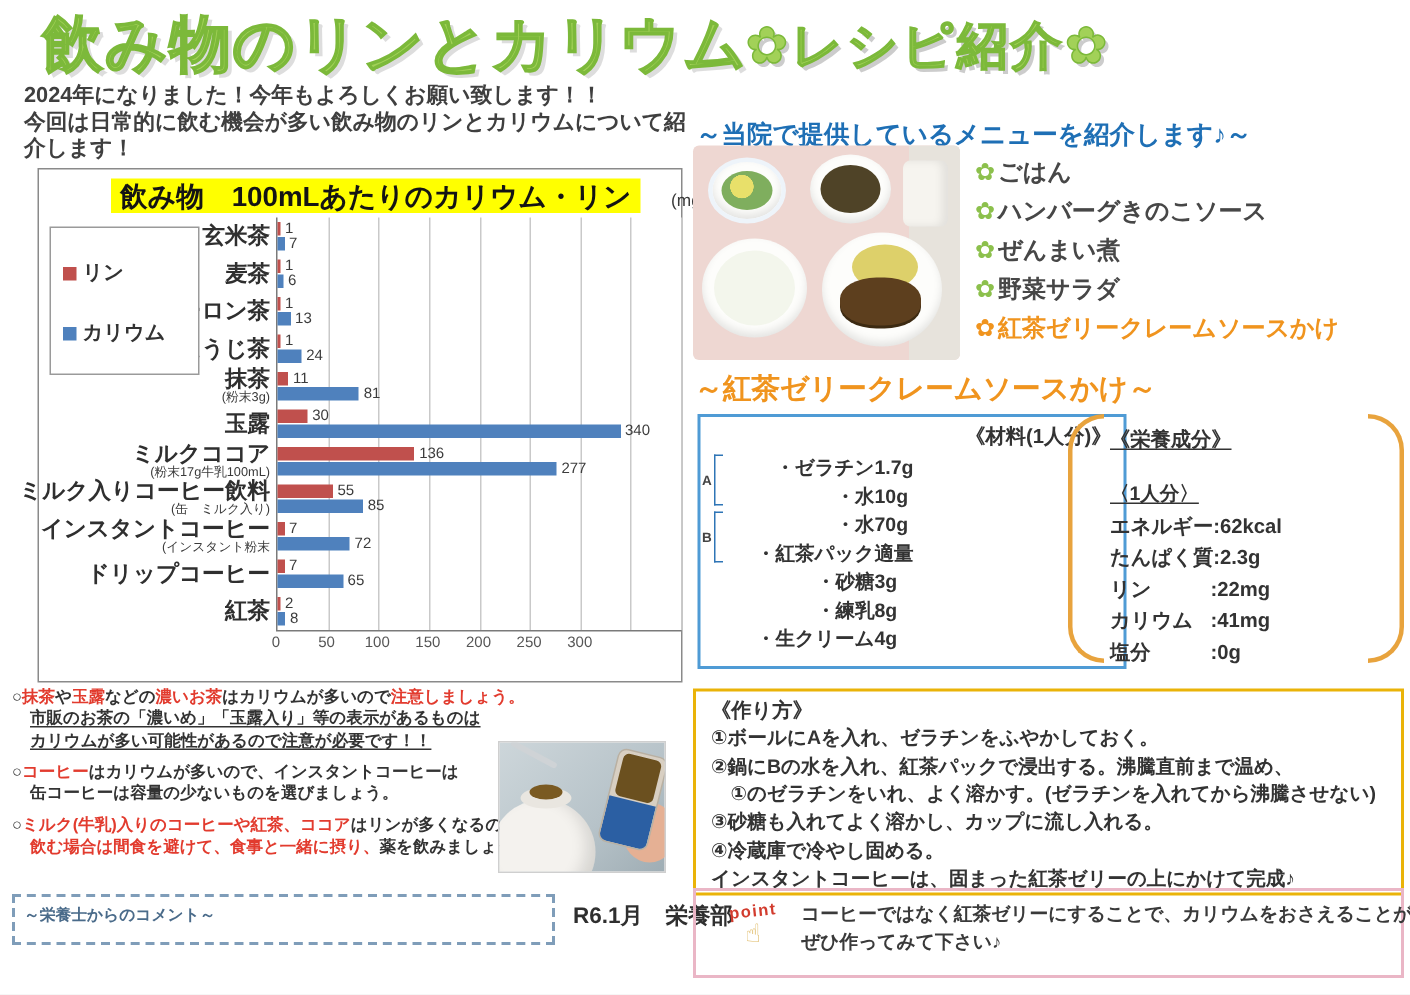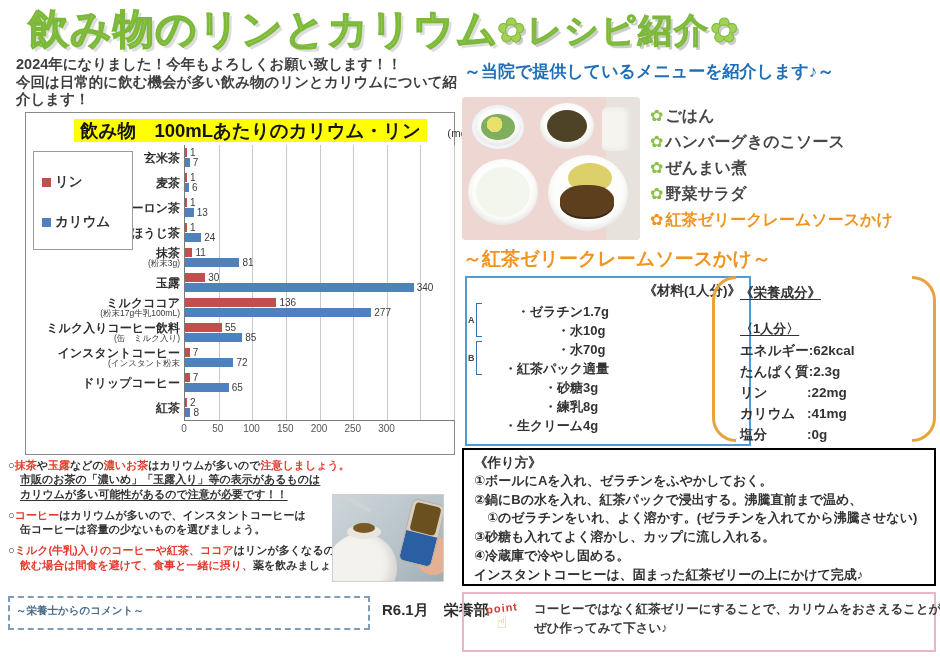--- a/index.html
+++ b/index.html
@@ -15,21 +15,21 @@
   .chart-title-row { margin:5px 0 2px 48px; white-space:nowrap; }
   .chart-title { background:#ffff00; color:#141414; font-size:18.5px; font-weight:bold; padding:1px 6px; }
   .chart-unit { font-size:11.5px; color:#3a3a3a; margin-left:16px; }
   .chart-legend { position:absolute; left:7px; top:38px; width:100px; border:1px solid #9a9a9a; background:#fff; padding:12px 8px; z-index:3; }
   .leg-entry { display:flex; align-items:center; font-size:13.5px; font-weight:bold; color:#333; margin:9px 0 22px; }
   .leg-entry:last-child { margin-bottom:6px; }
   .leg-swatch { width:9px; height:9px; margin-right:4px; flex:0 0 auto; }
   .chart-area { display:flex; margin-top:2px; }
   .cat-col { width:158px; }
   .cat-row { height:25px; display:flex; flex-direction:column; justify-content:center; align-items:flex-end; padding-right:4px; }
-  .cat-main { font-size:12px; font-weight:bold; color:#2f2f2f; line-height:1; white-space:nowrap; }
+  .cat-main { font-size:15px; font-weight:bold; color:#2f2f2f; line-height:1; white-space:nowrap; }
   .cat-sub { font-size:8.5px; color:#3a3a3a; line-height:1.1; white-space:nowrap; }
   .plot { position:relative; flex:1; border-left:1px solid #7a7a7a; }
   .gridlines { position:absolute; inset:0; }
   .gl { position:absolute; top:0; bottom:0; width:1px; background:#c9c9c9; }
   .bar-rows { position:relative; z-index:1; }
   .bar-row { height:25px; display:flex; flex-direction:column; justify-content:center; gap:1px; }
   .bar-line { display:flex; align-items:center; height:9px; }
   .bar { height:9px; min-width:2px; }
   .bar-val { font-size:10px; color:#3c3c3c; margin-left:3px; line-height:1; }
   .axis-row { display:flex; }
@@ -55,21 +55,21 @@
   .cof-jar-label { position:absolute; inset:52% 0 0 0; background:#2b5fa3; }
   .cof-hand { position:absolute; right:-8px; top:40px; width:36px; height:40px; border-radius:50%; background:#e5b094; }
 
   .comment-box { position:absolute; left:8px; top:596px; width:362px; height:34px; border:2px dashed #7f9db9; padding:2px 6px; }
   .comment-label { font-size:10.5px; color:#4a6b8a; font-weight:bold; }
   .credit { position:absolute; left:382px; top:601px; font-size:15px; font-weight:bold; color:#2f2f2f; white-space:nowrap; }
 
   
   .recipe-head { position:absolute; left:497px; top:8px; font-size:34px; font-weight:bold; letter-spacing:2px;
     color:#a2d158; -webkit-text-stroke:1px #7cb93a; text-shadow:2.5px 2.5px 0 rgba(110,110,110,.35); white-space:nowrap; }
-  .recipe-sub { position:absolute; left:464px; top:60px; font-size:17px; font-weight:bold; color:#1e6fb5; white-space:nowrap; }
+  .recipe-sub { position:absolute; left:464px; top:78px; font-size:17px; font-weight:bold; color:#1e6fb5; white-space:nowrap; }
 
   .meal-photo { position:absolute; left:462px; top:97px; width:178px; height:143px; background:#eed7d2; border-radius:4px; overflow:hidden; }
   .mp-table { position:absolute; right:0; top:0; width:34px; height:100%; background:#e7e3dc; }
   .mp-bowl { position:absolute; border-radius:50%; background:#fdfdfb; box-shadow:inset 0 -3px 6px rgba(0,0,0,.10); }
   .mp-salad { left:10px; top:8px; width:52px; height:44px; border:3px solid #eef4fa; }
   .mp-salad-in { position:absolute; inset:6px; border-radius:50%; background:radial-gradient(circle at 40% 40%,#e8e06a 0 30%,#7fae5e 31% 100%); }
   .mp-zenmai { left:78px; top:6px; width:54px; height:46px; }
   .mp-zenmai-in { position:absolute; inset:7px; border-radius:50%; background:#4f4327; }
   .mp-cup { left:140px; top:10px; width:30px; height:44px; border-radius:5px; background:#f6f4ef; box-shadow:inset -4px 0 6px rgba(0,0,0,.08); position:absolute; }
   .mp-rice { left:6px; top:62px; width:70px; height:66px; }
@@ -97,21 +97,21 @@
   .nutrition-panel { position:absolute; left:712px; top:276px; width:224px; height:166px; }
   .paren { position:absolute; top:0; bottom:0; width:24px; border:3px solid #e8a33d; }
   .paren.pl { left:0; border-right:none; border-radius:26px 0 0 26px; }
   .paren.pr { right:0; border-left:none; border-radius:0 26px 26px 0; }
   .nut-content { position:absolute; left:28px; top:8px; }
   .nut-header { font-size:13.5px; font-weight:bold; color:#333; text-decoration:underline; text-underline-offset:2px; margin-bottom:18px; }
   .nut-sub { font-size:13px; font-weight:bold; color:#333; text-decoration:underline; text-underline-offset:2px; margin-bottom:3px; }
   .nut-row { display:flex; font-size:13.5px; font-weight:bold; color:#333; line-height:1.55; }
   .nut-label { min-width:67px; }
 
-  .howto-box { position:absolute; left:462px; top:448px; width:474px; height:138px; border:2px solid #000000; padding:4px 10px; }
+  .howto-box { position:absolute; left:462px; top:459px; width:474px; height:138px; border:2px solid #eab308; padding:4px 10px; }
   .howto-header { font-size:13.5px; font-weight:bold; color:#333; }
   .howto-step { font-size:13px; font-weight:bold; color:#333; line-height:1.44; white-space:nowrap; }
 
   .point-box { position:absolute; left:462px; top:592px; width:474px; height:60px; border:2px solid #eab6c6; padding:6px 8px 6px 70px; }
   .point-badge { position:absolute; left:12px; top:8px; width:52px; text-align:center; }
   .point-word { font-size:11px; font-weight:bold; color:#d23c2e; letter-spacing:1px; display:block; transform:rotate(-6deg); }
   .point-hand { font-size:17px; color:#dfb963; line-height:1; }
   .point-line { font-size:12.5px; font-weight:bold; color:#3a3a3a; line-height:1.5; white-space:nowrap; }
 </style>
 </head>

